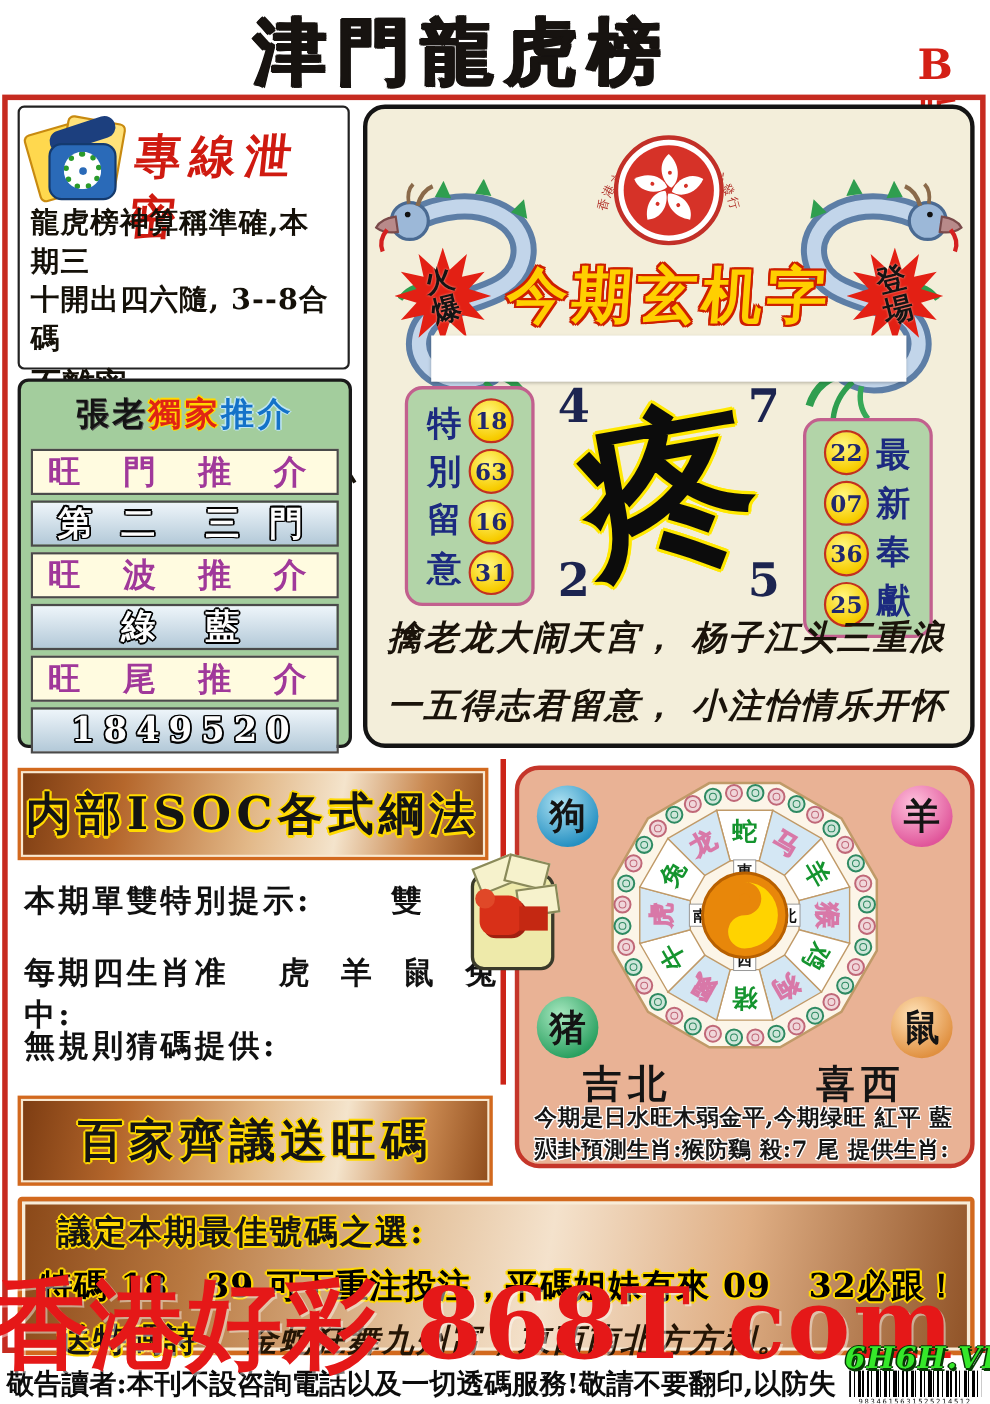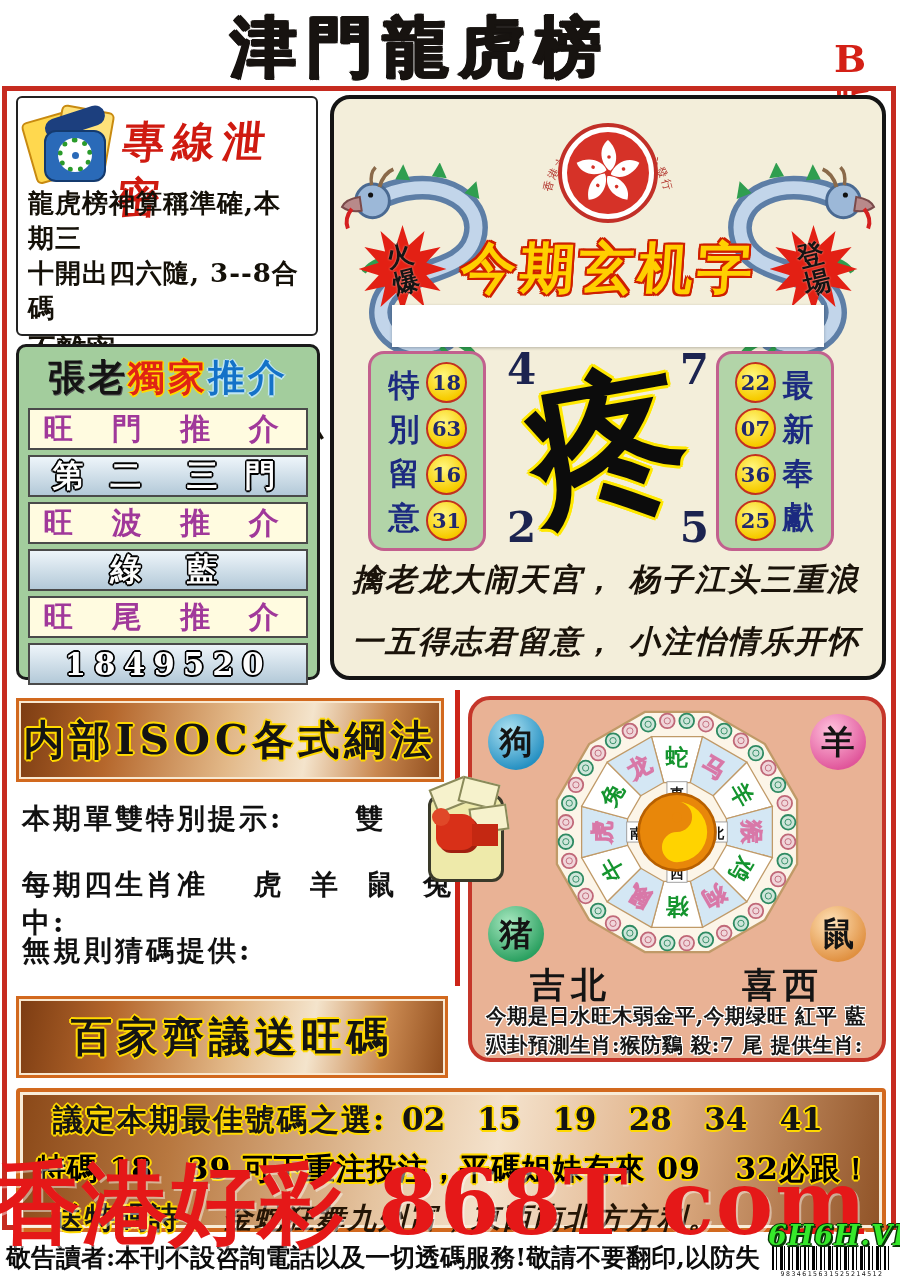--- a/index.html
+++ b/index.html
@@ -43,21 +43,21 @@
   .handset{position:absolute;left:18px;top:6px;width:62px;height:20px;border-radius:12px;
            background:#1c3f7e;transform:rotate(-18deg);}
   .ph-body{position:absolute;left:18px;top:24px;width:62px;height:52px;border-radius:12px;
            background:#2a6ab8;border:2px solid #143a6e;box-sizing:border-box;}
   .dial{position:absolute;left:32px;top:32px;width:34px;height:34px;border-radius:50%;
         background:#fff;border:5px dotted #2a9a2a;box-sizing:border-box;}
   .dial::after{content:"";position:absolute;left:9px;top:9px;width:7px;height:7px;border-radius:50%;background:#2a6ab8;}
   
   .zhang{position:absolute;left:16px;top:344px;width:304px;height:336px;box-sizing:border-box;
          border:3px solid #1a1a1a;border-radius:10px;background:#a3cd9d;padding:4px 8px;}
-  .zh-header{text-align:center;font-size:37px;font-weight:bold;letter-spacing:3px;line-height:52px;}
+  .zh-header{text-align:center;font-size:30px;font-weight:bold;letter-spacing:3px;line-height:52px;}
   .zh-p1{color:#141414;text-shadow:1px 1px 0 #555;}
   .zh-p2{color:#e02414;text-shadow:-1.5px 0 #ffd900,1.5px 0 #ffd900,0 -1.5px #ffd900,0 1.5px #ffd900;}
   .zh-p3{color:#1472c8;text-shadow:-1.5px 0 #bfe6f2,1.5px 0 #bfe6f2,0 -1.5px #bfe6f2,0 1.5px #bfe6f2;}
   .zh-row{height:42px;margin:5px 1px;border:2px solid #4a4a4a;display:flex;align-items:center;
           justify-content:center;box-sizing:border-box;}
   .zh-label{background:#fffbe0;color:#a0389a;font-size:30px;font-weight:bold;letter-spacing:14px;}
   .zh-value{background:linear-gradient(180deg,#eef5fa 0%,#b3c9d8 100%);font-size:31px;
             font-weight:bold;letter-spacing:8px;}
   
   .mystic{position:absolute;left:330px;top:95px;width:556px;height:585px;box-sizing:border-box;
@@ -75,21 +75,21 @@
               text-shadow:0 0 2px #ffb0a0;}
   .mystic-banner{font-size:55px;font-weight:bold;letter-spacing:4px;color:#ffcf00;transform:skewX(-4deg);
       text-shadow:-2px 0 #cf2000,2px 0 #cf2000,0 -2px #cf2000,0 2px #cf2000,
                   -2px -2px #cf2000,2px 2px #cf2000,2px -2px #cf2000,-2px 2px #cf2000;}
   .blank-strip{position:absolute;left:58px;right:58px;top:206px;height:42px;background:#fff;
                box-shadow:0 1px 3px rgba(0,0,0,.25);z-index:4;}
   .panel{position:absolute;top:252px;width:118px;height:200px;box-sizing:border-box;z-index:5;
          border:3.5px solid #c2608e;border-radius:16px;background:#b2d4a8;
          display:flex;align-items:center;justify-content:center;gap:5px;padding:4px;}
   .panel.pl{left:34px;}
-  .panel.pr{right:48px;}
+  .panel.pr{right:34px;margin-top:29px;}
   .v-title{width:1.1em;font-size:31px;font-weight:bold;color:#1c2a80;line-height:44px;
            word-break:break-all;text-align:center;}
   .balls{display:flex;flex-direction:column;gap:5px;}
   .ball{width:41px;height:41px;border-radius:50%;border:2.5px solid #c23020;box-sizing:border-box;
         background:radial-gradient(circle at 42% 32%,#fff780 0%,#f7cc00 70%,#e8a800 100%);
         display:flex;align-items:center;justify-content:center;font-size:21px;font-weight:bold;color:#20286e;}
   .char-zone{position:absolute;left:165px;right:165px;top:250px;height:205px;z-index:5;}
   .corner{position:absolute;font-size:42px;font-weight:bold;color:#1c2450;}
   .c-tl{left:8px;top:-4px;} .c-tr{right:8px;top:-4px;} .c-bl{left:8px;bottom:2px;} .c-br{right:8px;bottom:2px;}
   .bigchar{position:absolute;left:0;right:0;top:-8px;bottom:0;display:flex;align-items:center;justify-content:center;
@@ -464,21 +464,20 @@
     <div class="zline zl2 olw">八卦預測生肖:猴防鷄 殺:7 尾  提供生肖:蛇</div>
   </div>
 
   <div class="banner-bronze baijia-banner">
     <span class="oly">百家齊議送旺碼</span>
   </div>
 
   <div class="best">
     <div class="best-line">
       <span class="bl-label oly">議定本期最佳號碼之選:</span>
-      <span class="bl-nums oly pre">02   15   19   28   34   41</span>
     </div>
     <div class="bl2 oly pre">特碼 18   39 可下重注投注，平碼姐妹有來 09   32必跟！</div>
     <div class="best-line bl3">
       <span class="bl-label oly">送特碼詩：</span>
       <span class="bl3-text">金蛇狂舞九州富，東西南北方方利。</span>
     </div>
   </div>
 
   <div class="watermark">香港好彩 868T com</div>
   <div class="footer-notice">敬告讀者:本刊不設咨詢電話以及一切透碼服務!敬請不要翻印,以防失真!</div>

